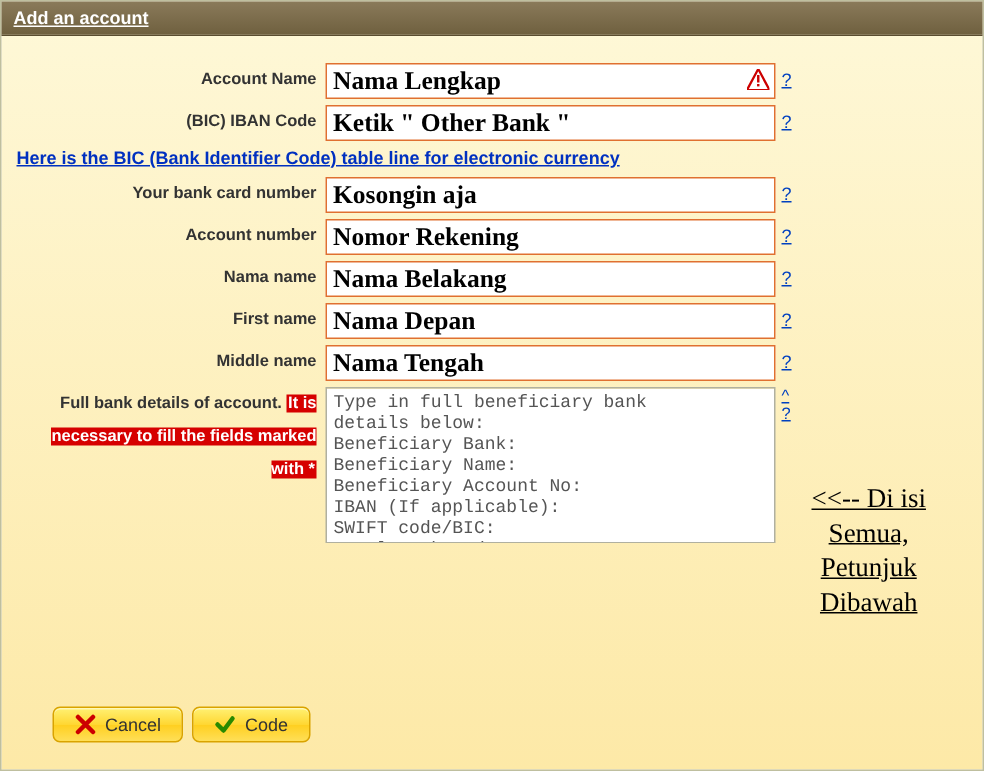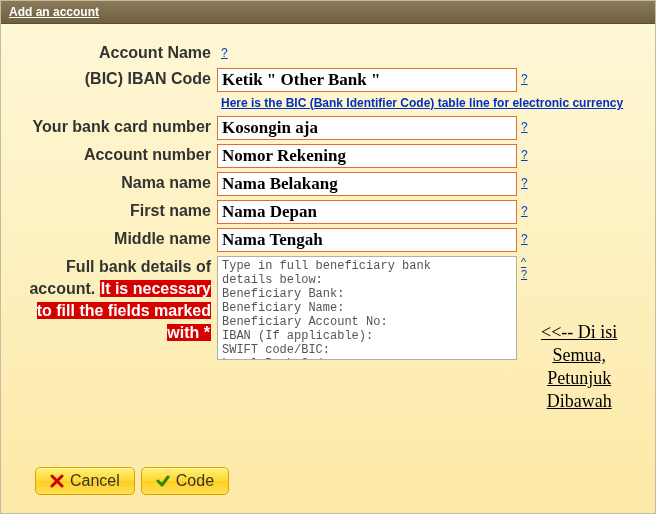--- a/index.html
+++ b/index.html
@@ -31,21 +31,21 @@
   }
   .row {
     display: flex;
     align-items: flex-start;
     margin-bottom: 4px;
   }
   .lbl {
     width: 200px;
     text-align: right;
     padding-right: 6px;
-    font-size: 16px;
+    font-size: 11px;
     font-weight: bold;
     color: #333;
     line-height: 22px;
     font-family: Arial, sans-serif;
   }
   .lbl .warn {
     background: #d60000;
     color: #fff;
     padding: 0 1px;
   }
@@ -84,21 +84,20 @@
     text-decoration: underline;
     font-size: 11px;
     cursor: pointer;
   }
   .biclink {
     color: #0030c0;
     font-weight: bold;
     font-size: 12px;
     text-decoration: underline;
     cursor: pointer;
-    margin-left: 210px;
     display: inline-block;
     margin-top: 0;
     margin-bottom: 6px;
   }
   .ta {
     width: 300px;
     height: 104px;
     border: 1px solid #b0b0a0;
     background: #fff;
     font-family: "Courier New", monospace;
@@ -138,37 +137,47 @@
     gap: 6px;
   }
   .btn {
     display: inline-flex;
     align-items: center;
     gap: 6px;
     border: 1px solid #d9a300;
     border-radius: 5px;
     background: linear-gradient(to bottom, #fff173 0%, #ffd733 50%, #ffcf1f 51%, #ffdf57 100%);
     padding: 4px 14px;
-    font-size: 16px;
+    font-size: 12px;
     color: #333;
     cursor: pointer;
     box-shadow: inset 0 1px 0 rgba(255,255,255,0.5);
   }
   .btn svg { display:block; }
 </style>
 </head>
 <body>
 
 <div class="container">
   <div class="titlebar">Add an account</div>
 
   <div class="form-area">
 
     <div class="row">
       <div class="lbl">Account Name</div>
+      <div class="field-wrap account-name-box">
+        <input class="tf" value="Nama Lengkap" style="">
+        <span class="warn-icon">
+          <svg width="15" height="14" viewBox="0 0 15 14">
+              <path d="M7.5 0 L15 14 L0 14 Z" fill="#fff" stroke="#cc0000" stroke-width="1.5"></path>
+              <rect x="6.7" y="4" width="1.6" height="5" fill="#cc0000"></rect>
+              <rect x="6.7" y="10" width="1.6" height="1.6" fill="#cc0000"></rect>
+            </svg>
+        </span>
+      </div>
       <a class="q">?</a>
     </div>
 
     <div class="row">
       <div class="lbl">(BIC) IBAN Code</div>
       <div class="field-wrap">
         <input class="tf" value="Ketik &quot; Other Bank &quot;" style="">
       </div>
       <a class="q">?</a>
     </div>

